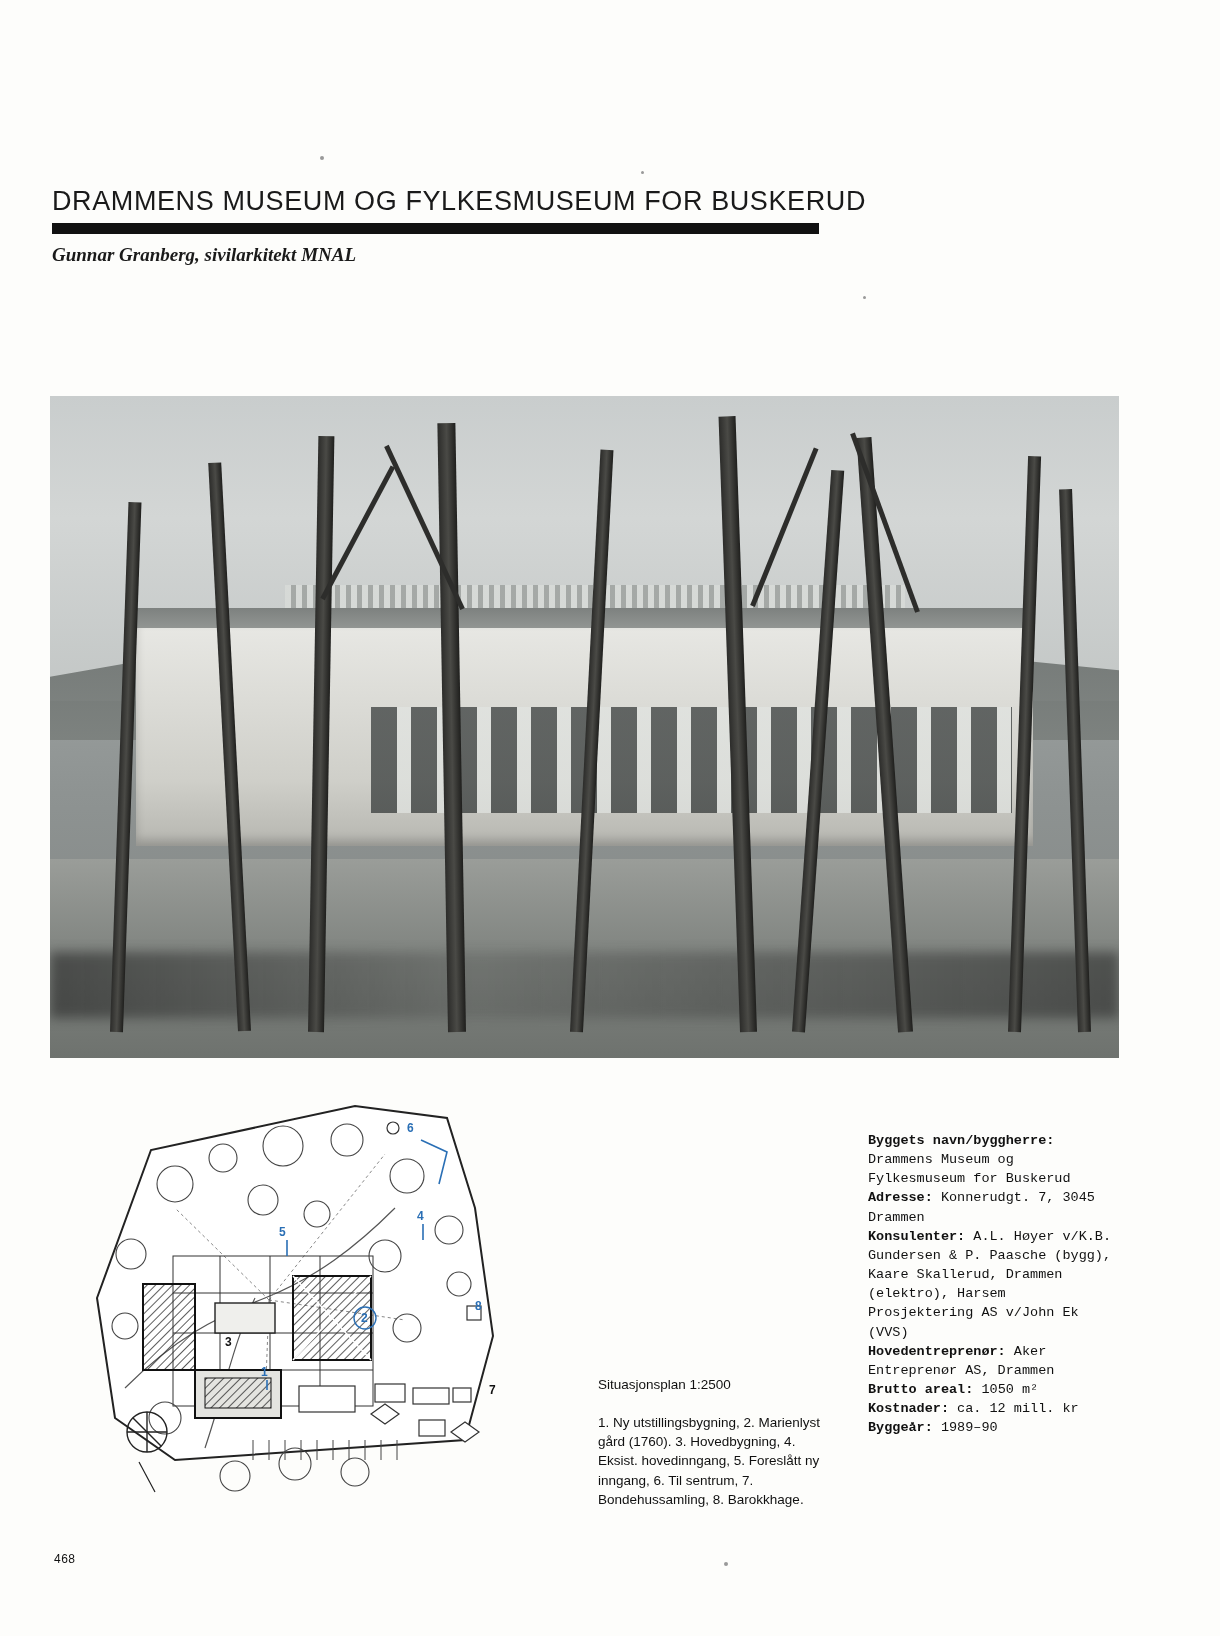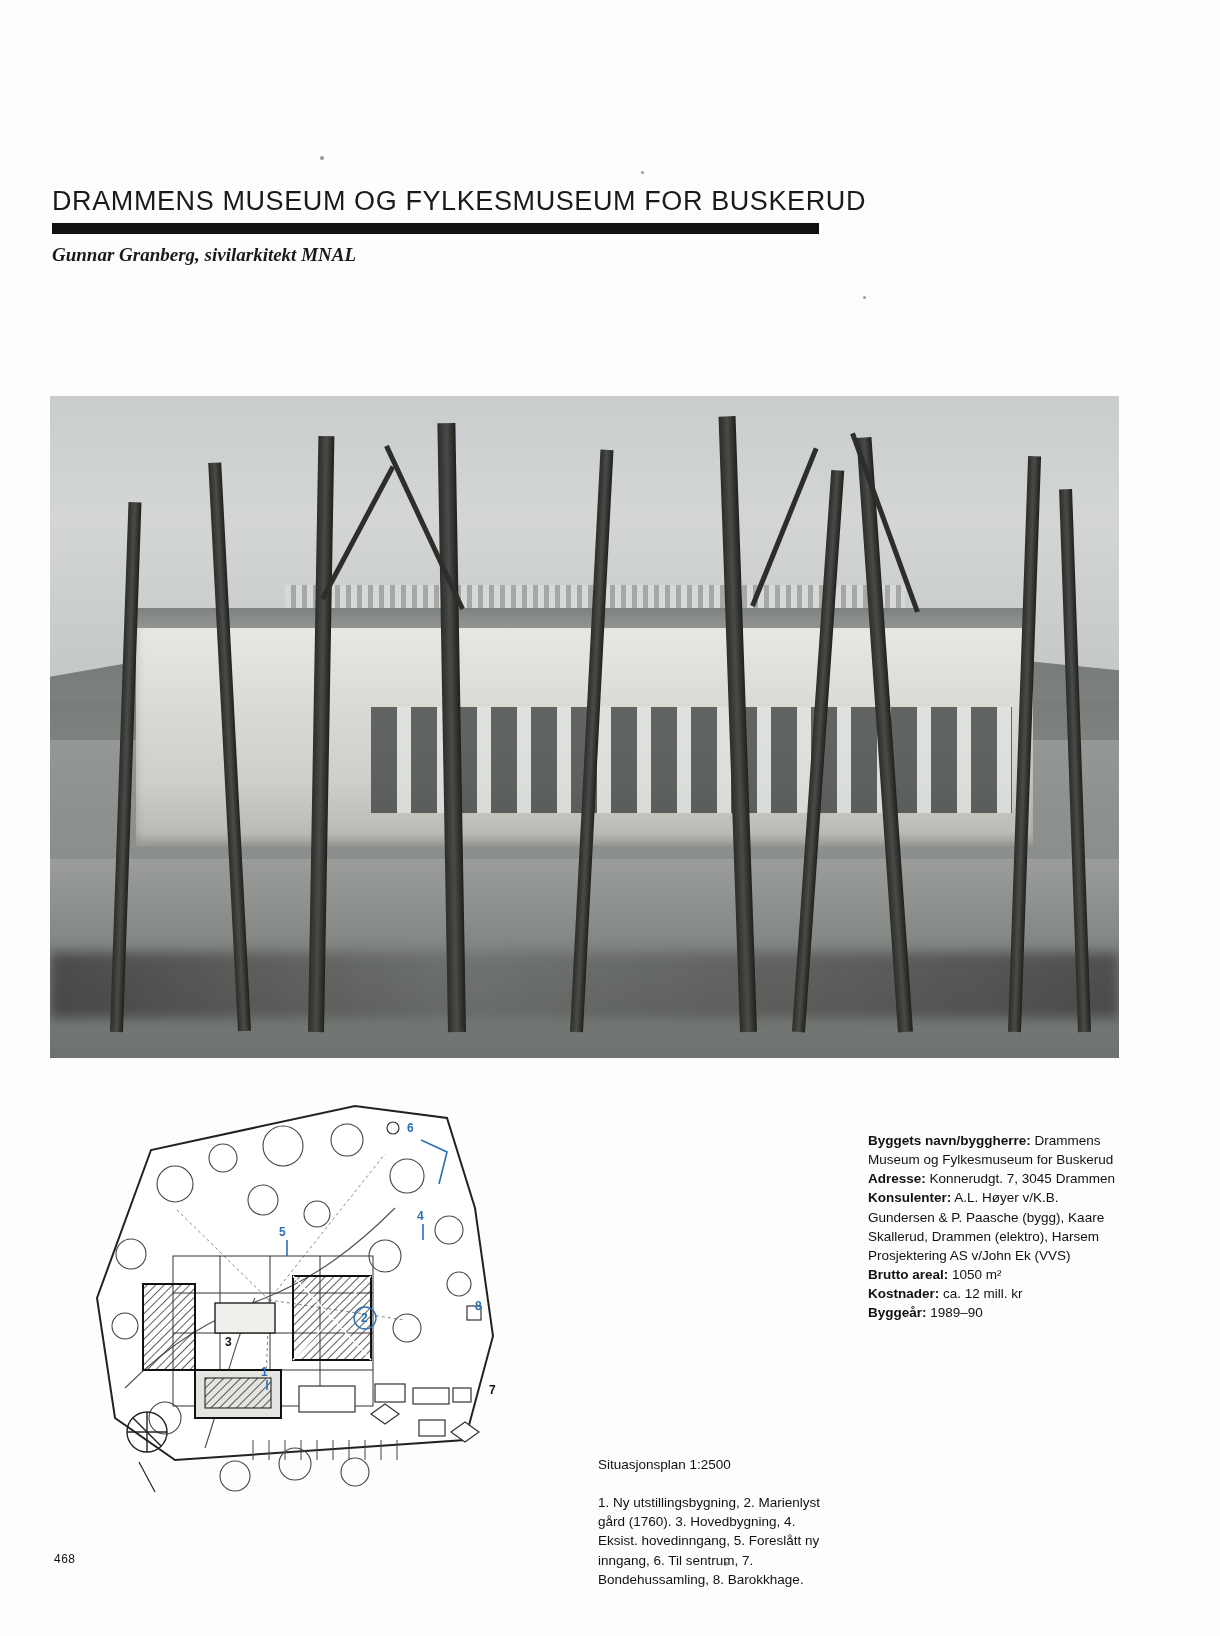--- a/index.html
+++ b/index.html
@@ -140,39 +140,40 @@
     top: 1088px;
     width: 500px;
     height: 420px;
   }
   .siteplan svg { display: block; }
 
   
   .caption-col {
     position: absolute;
     left: 598px;
-    top: 1455px;
+    top: 1375px;
     width: 240px;
     font-size: 13.5px;
     line-height: 1.42;
     color: #111;
   }
   .caption-title {
     margin-bottom: 19px;
   }
 
   
   .facts-col {
     position: absolute;
     left: 868px;
     top: 1131px;
     width: 250px;
     font-size: 13.5px;
     line-height: 1.42;
     color: #111;
+    font-family: Liberation Mono, monospace;
   }
   .facts-col p { margin: 0 0 0 0; }
   .facts-col b { font-weight: 700; }
 
   
   .page-number {
     position: absolute;
     left: 54px;
     top: 1552px;
     font-size: 12px;
@@ -344,20 +345,21 @@
     <div class="caption-title">Situasjonsplan 1:2500</div>
     <div class="caption-body">
       <span>1. Ny utstillingsbygning, 2. Marienlyst gård (1760). 3. Hovedbygning, 4. Eksist. hovedinngang, 5. Foreslått ny inngang, 6. Til sentrum, 7. Bondehussamling, 8. Barokkhage.</span>
     </div>
   </div>
 
   <div class="facts-col">
     <p><b>Byggets navn/byggherre:</b><span> Drammens Museum og Fylkesmuseum for Buskerud</span></p>
     <p><b>Adresse:</b><span> Konnerudgt. 7, 3045 Drammen</span></p>
     <p><b>Konsulenter:</b><span> A.L. Høyer v/K.B. Gundersen &amp; P. Paasche (bygg), Kaare Skallerud, Drammen (elektro), Harsem Prosjektering AS v/John Ek (VVS)</span></p>
+    <p><b>Hovedentreprenør:</b><span> Aker Entreprenør AS, Drammen</span></p>
     <p><b>Brutto areal:</b><span> 1050 m²</span></p>
     <p><b>Kostnader:</b><span> ca. 12 mill. kr</span></p>
     <p><b>Byggeår:</b><span> 1989–90</span></p>
   </div>
 
   <div class="page-number">468</div>
 
 </div>
 
 </body></html>

